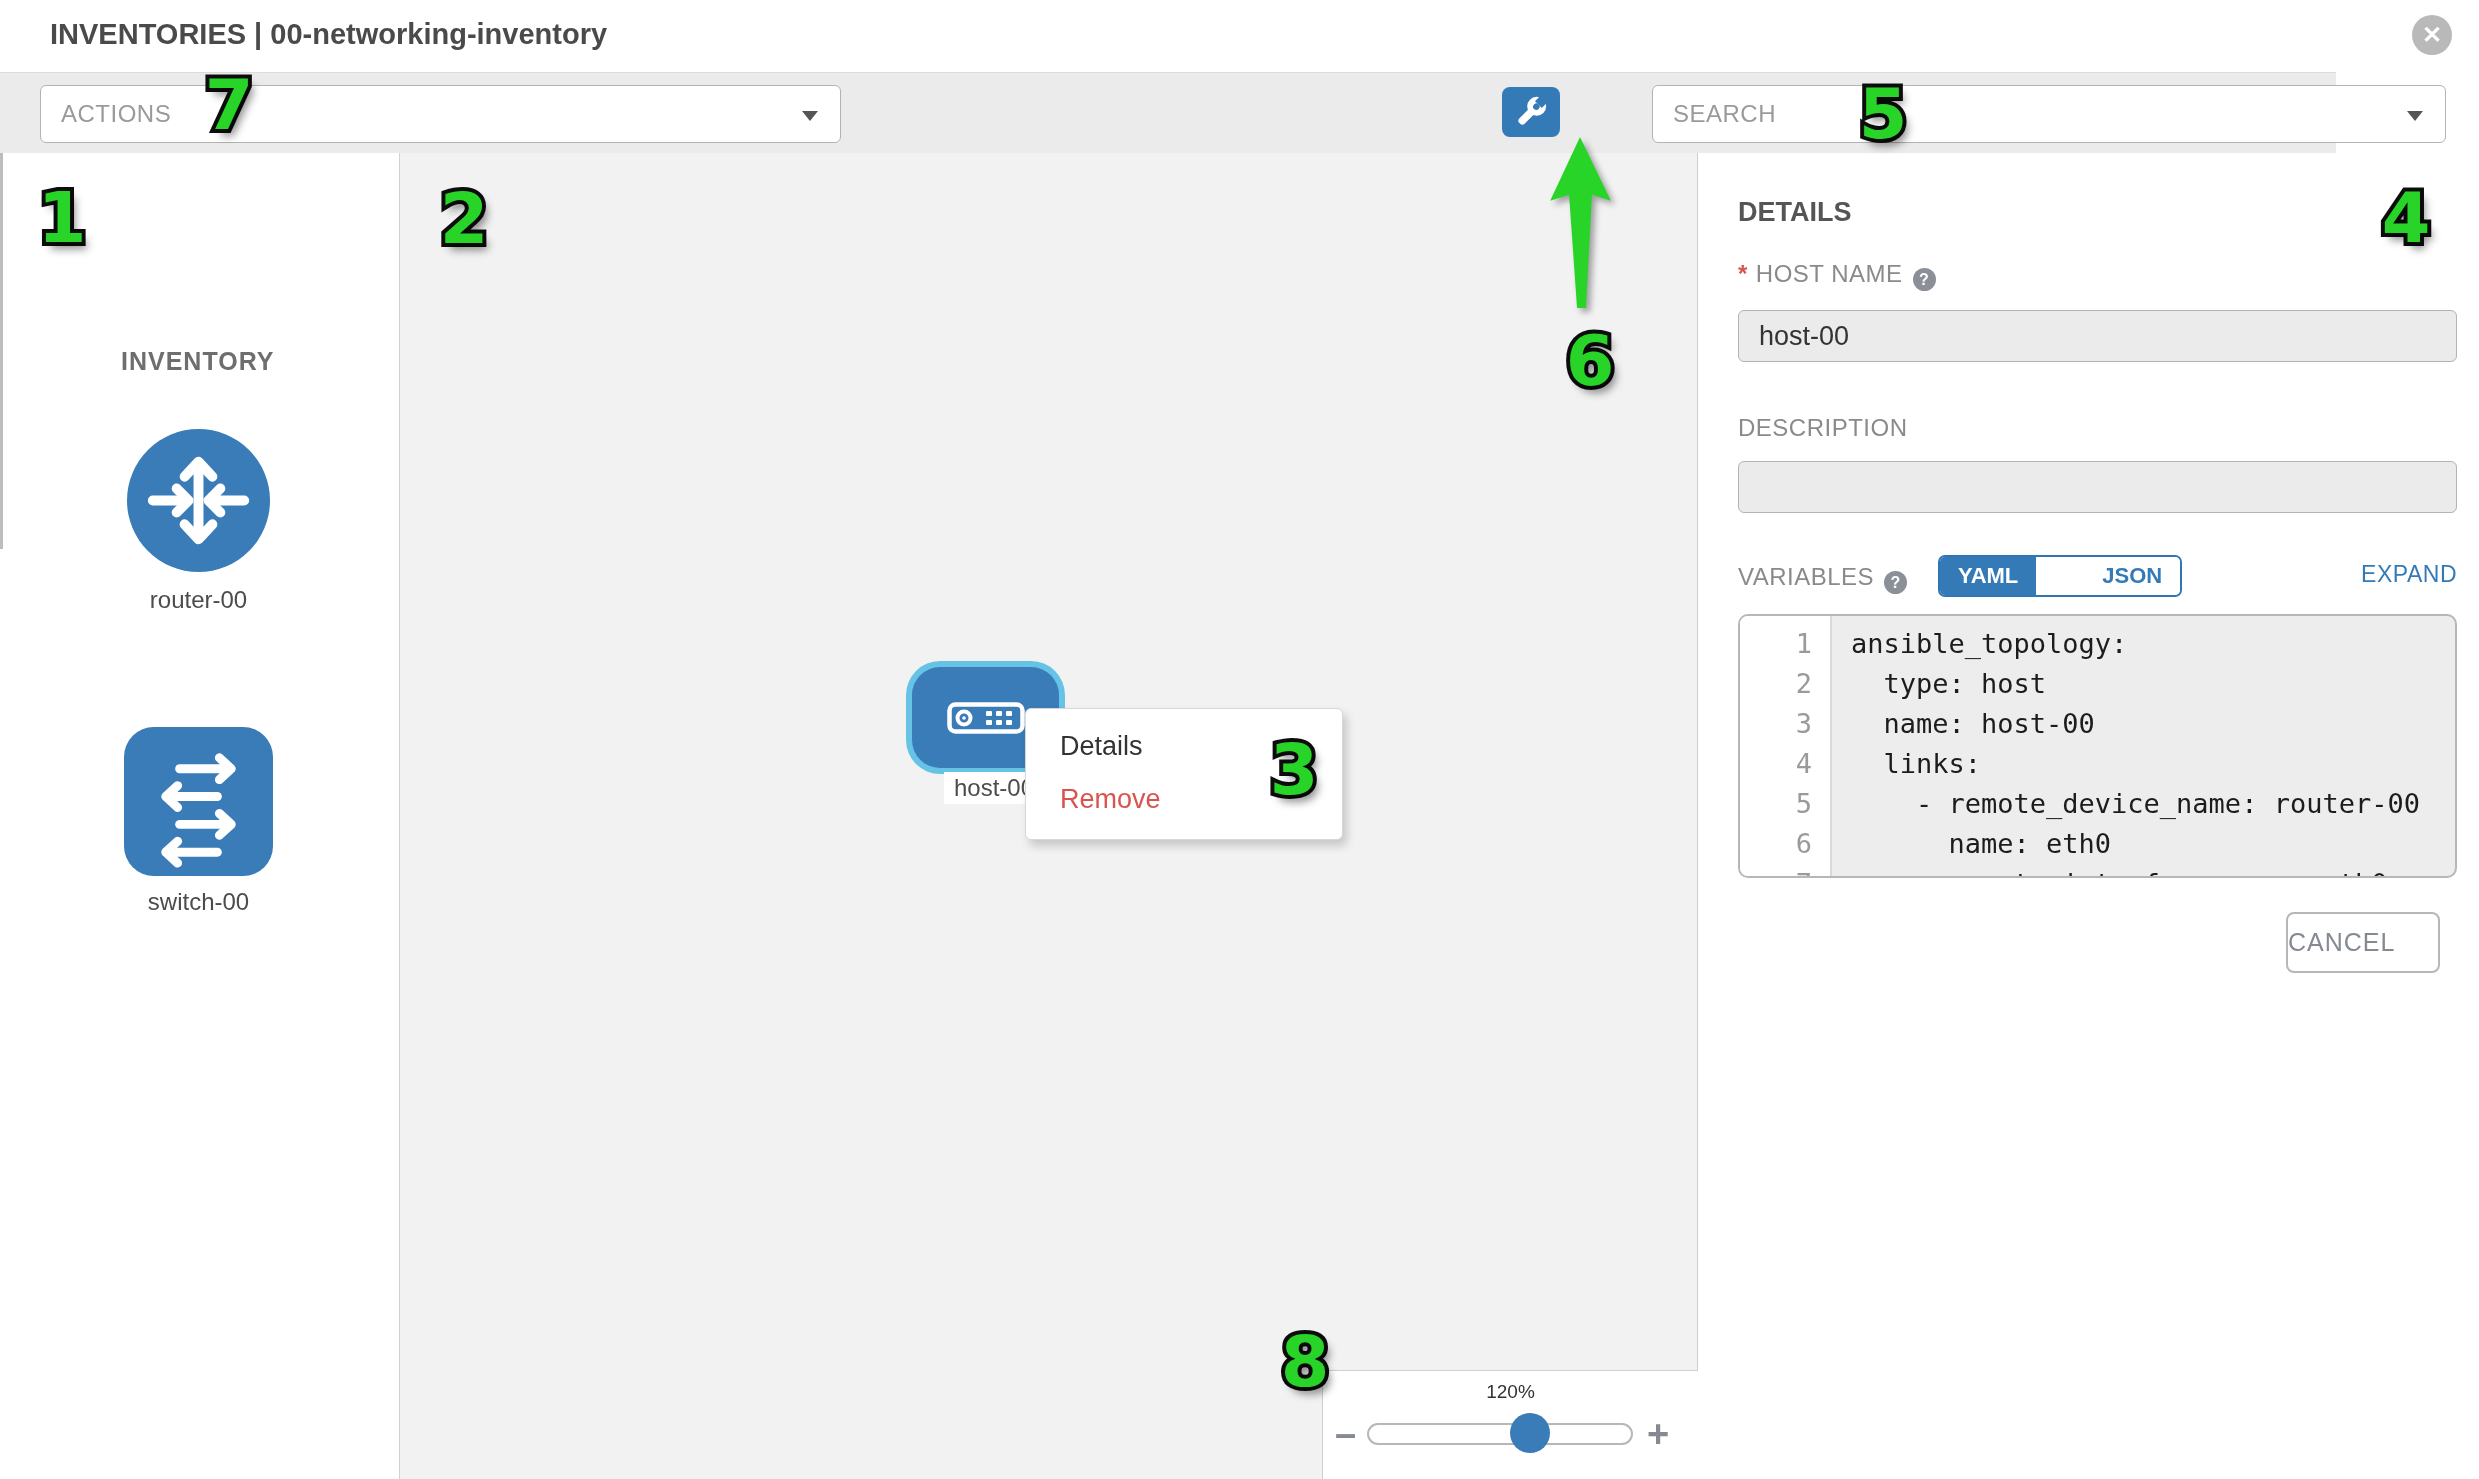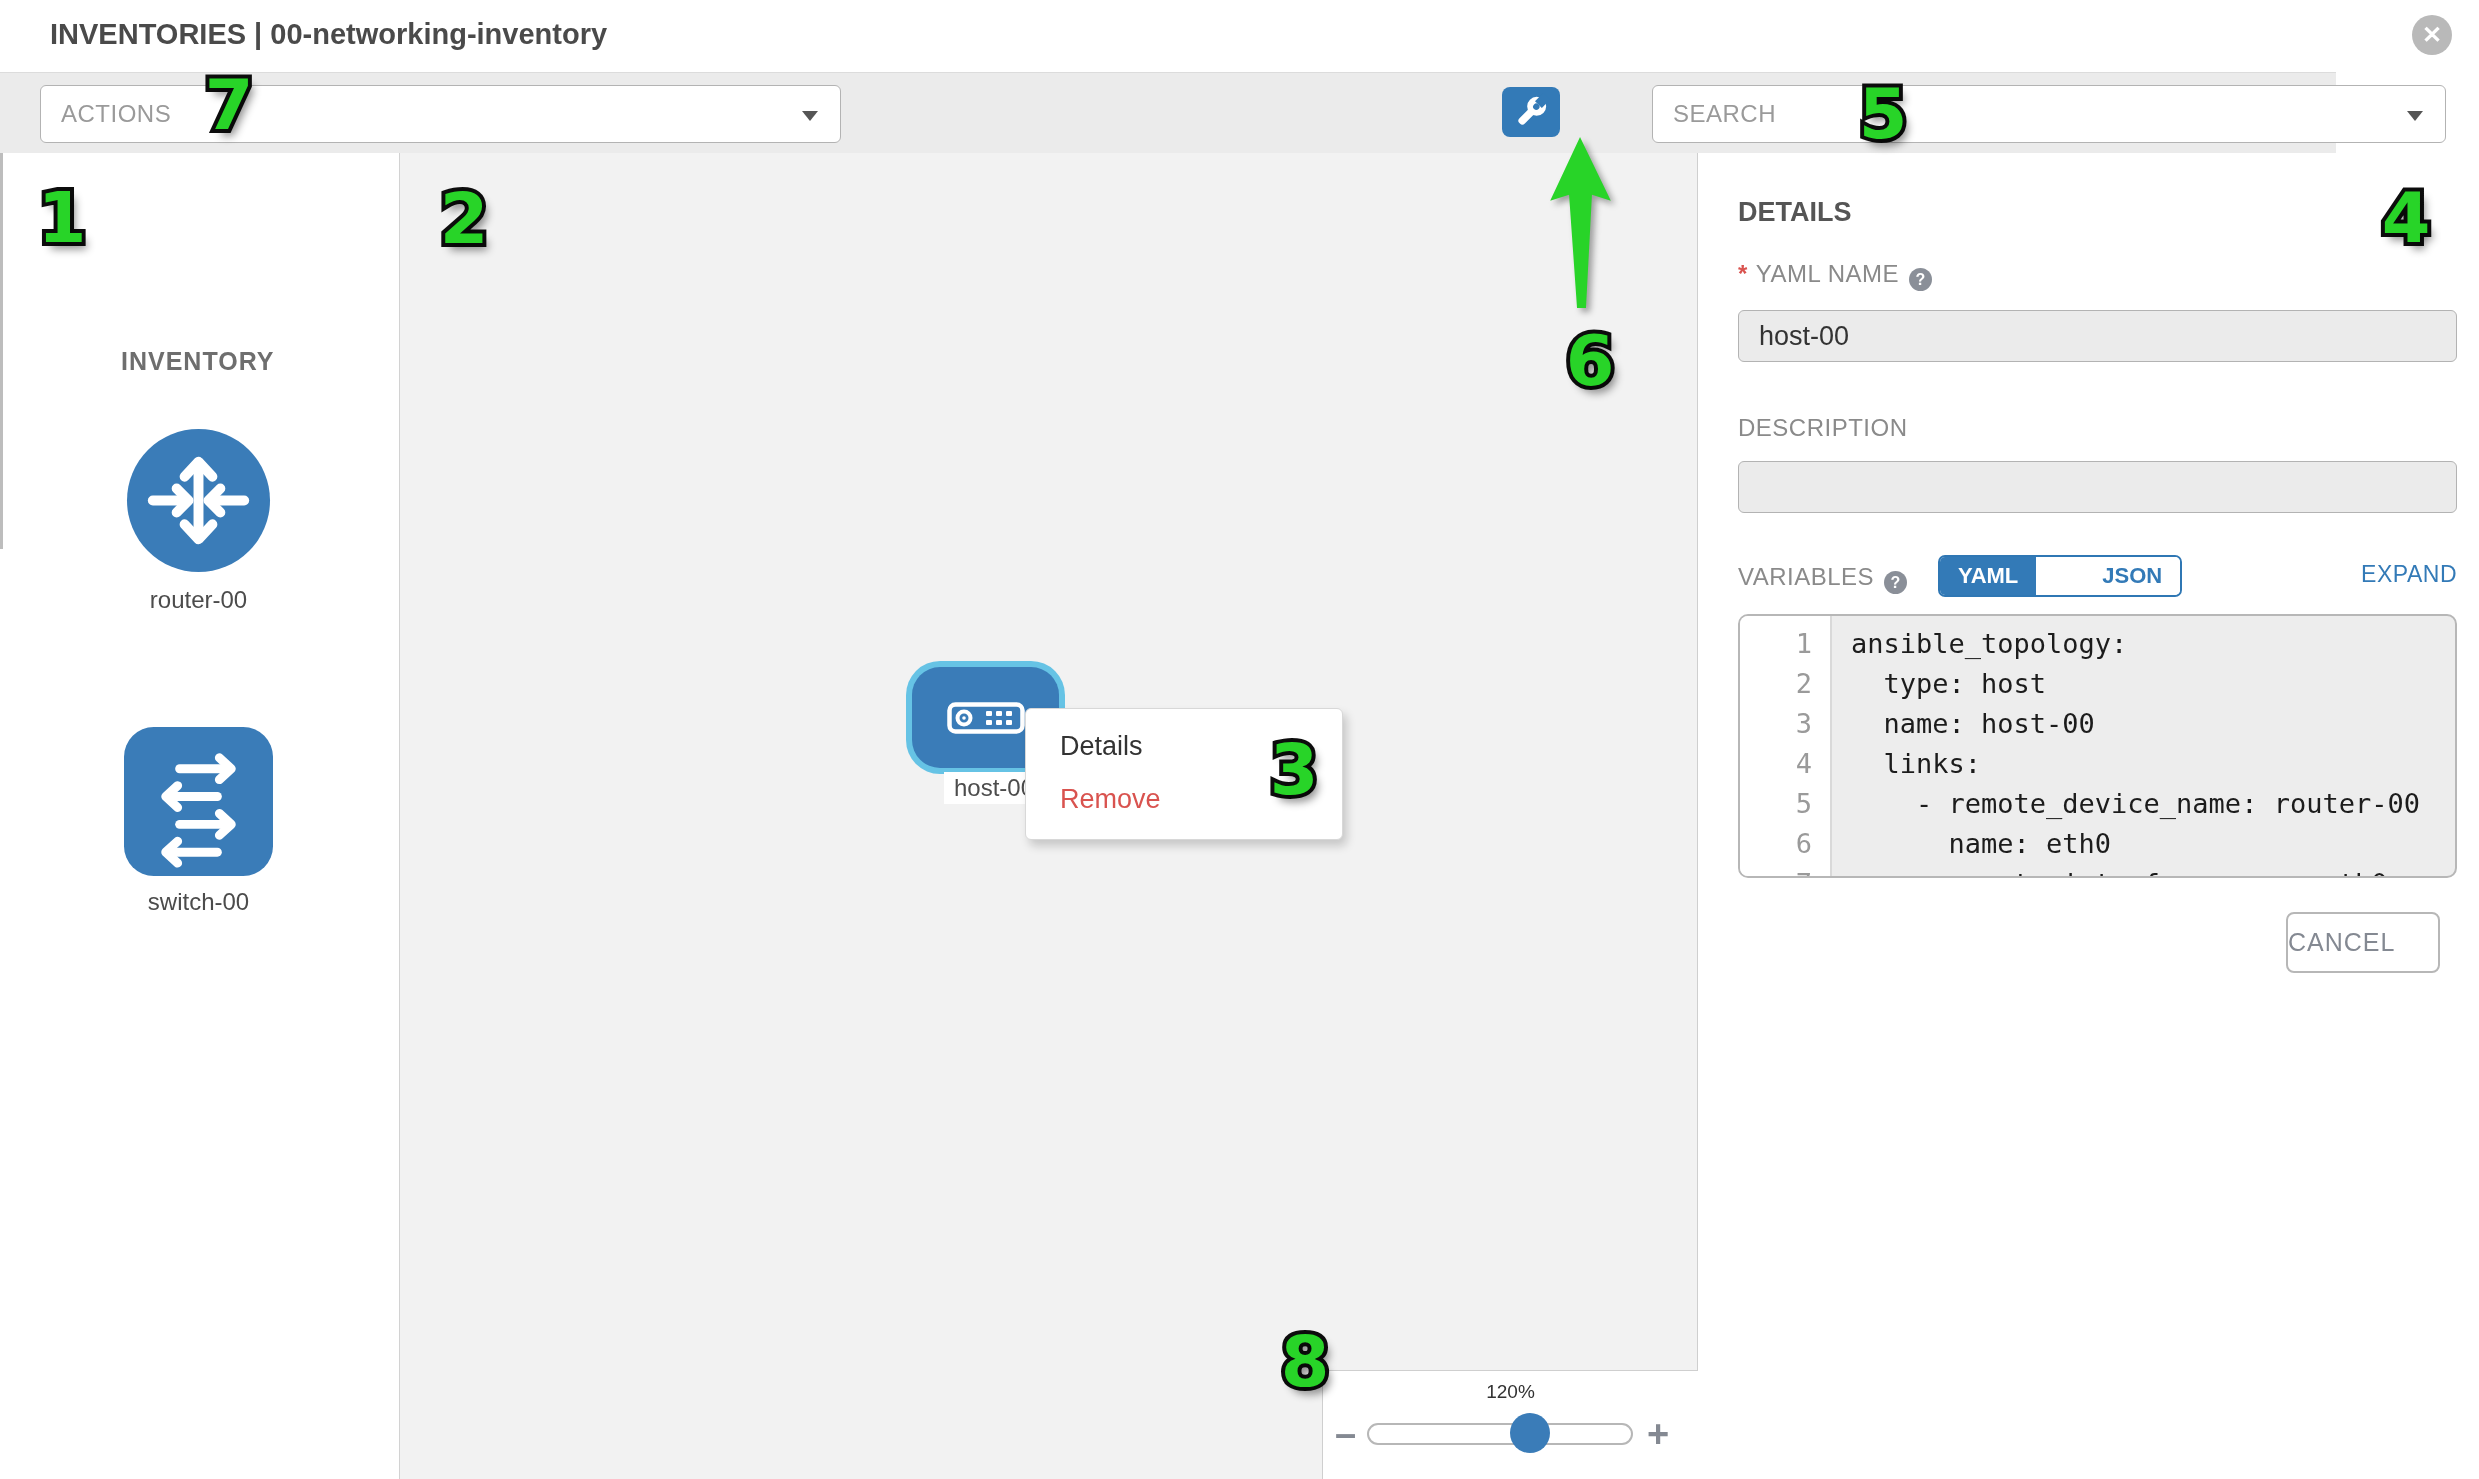--- a/index.html
+++ b/index.html
@@ -221,21 +221,21 @@
       <div class="zoom-track"></div>
       <div class="zoom-handle"></div>
       <div class="zoom-plus">+</div>
     </div>
   </div>
 
   <div class="details">
     <div class="d-title">DETAILS</div>
 
     <div class="f-label" style="left:40px;top:107px;">
-      <span class="req">*</span><span>YAML NAME</span><span class="help">?</span>
+      <span class="req">*</span><span>HOST NAME</span><span class="help">?</span>
     </div>
     <input class="tinput" style="top: 157px;" readonly="" value="host-00">
 
     <div class="f-label" style="left:40px;top:261px;">DESCRIPTION</div>
     <input class="tinput" style="top: 308px;" readonly="" value="">
 
     <div class="f-label" style="left:40px;top:410px;">
       <span>VARIABLES</span><span class="help">?</span>
     </div>
     <div class="toggle">

